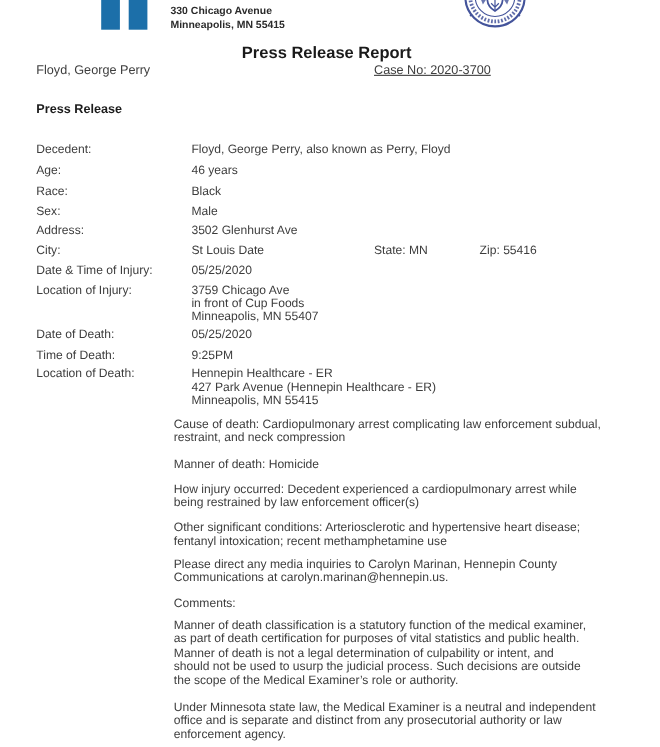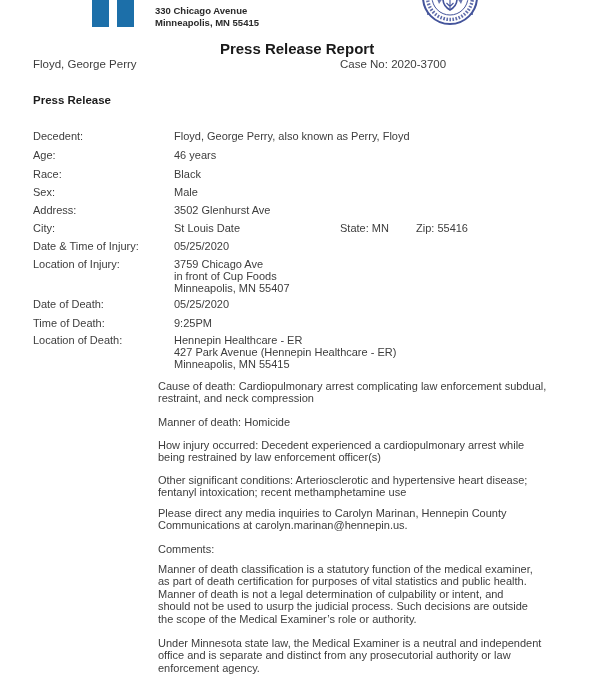--- a/index.html
+++ b/index.html
@@ -24,31 +24,31 @@
     position: absolute; top: 5px; left: 155px;
     font-size: 9.5px; font-weight: bold; line-height: 12px; color: #2a2a2a;
   }
   .seal { position: absolute; top: 0; left: 422px; width: 56px; height: 30px; }
   .report-title {
     position: absolute; top: 36px; left: 0; width: 586px; margin: 4px;
     text-align: center; font-size: 15px; font-weight: bold; color: #1a1a1a;
   }
   .meta-row { position: absolute; top: 58px; left: 0; width: 600px; font-size: 11.5px; }
   .meta-name { position: absolute; left: 33px; top: 0; }
-  .meta-case { position: absolute; left: 340px; top: 0; }
+  .meta-case { position: absolute; left: 340px; top: 0; text-decoration: underline; }
   .section-heading {
     position: absolute; top: 94px; left: 33px; margin: 0;
     font-size: 11.5px; font-weight: bold; color: #1c1c1c;
   }
   
   .row { position: absolute; left: 0; width: 600px; font-size: 11px; line-height: 12px; }
   .row .label { position: absolute; left: 33px; top: 0; white-space: nowrap; }
   .row .value { position: absolute; left: 158px; top: 0; width: 300px; white-space: pre-line; padding-left: 16px; }
   .row .state { position: absolute; left: 340px; top: 0; white-space: nowrap; }
-  .row .zip   { position: absolute; left: 416px; top: 0; white-space: nowrap; }
+  .row .zip   { position: absolute; left: 436px; top: 0; white-space: nowrap; }
   
   .para {
     position: absolute; left: 158px; width: 424px; margin: 0;
     font-size: 11px; line-height: 12.4px; white-space: pre-line;
   }
 </style>
 </head>
 <body style="color: rgb(61, 61, 61);">
 
 <div class="page">

